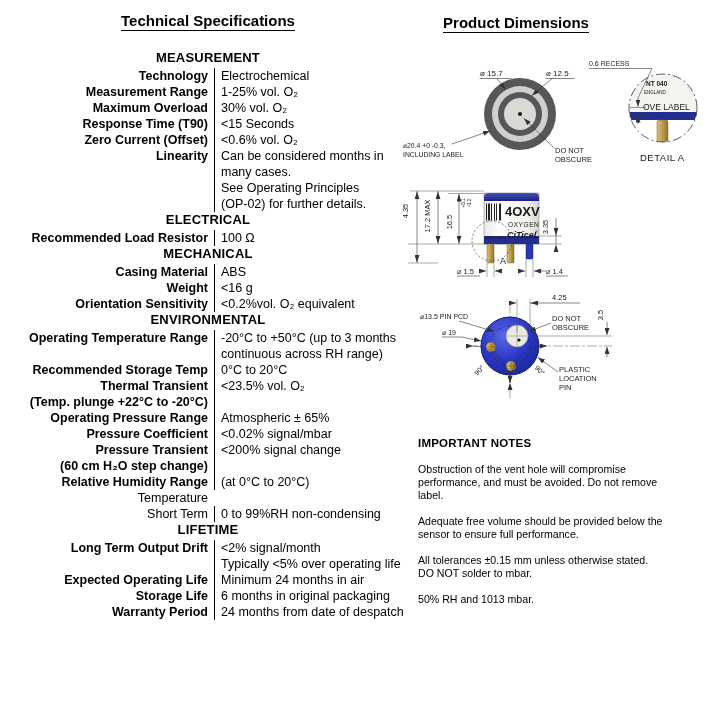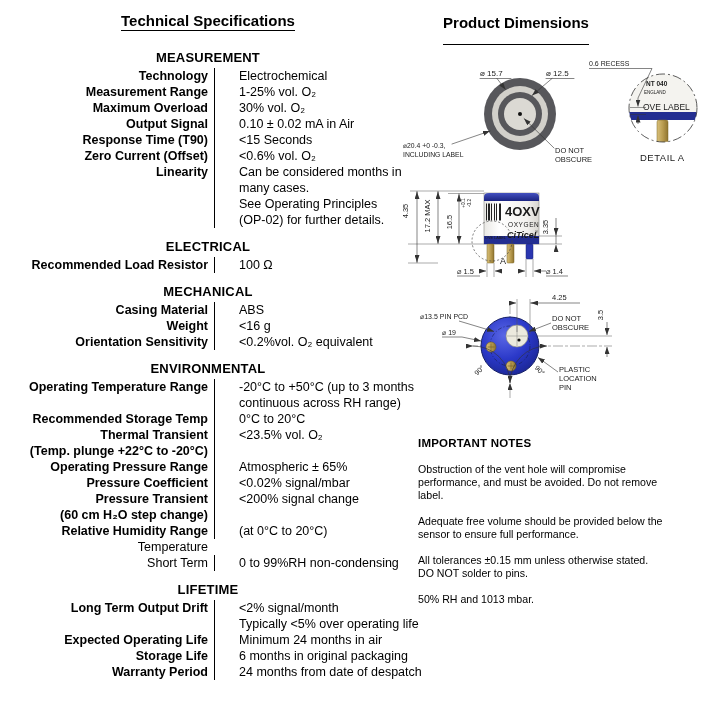--- a/index.html
+++ b/index.html
@@ -4,28 +4,28 @@
 <style>
   html,body{margin:0;padding:0;}
   body{
     width:709px;height:710px;background:#ffffff;position:relative;overflow:hidden;
     font-family:"Liberation Sans","DejaVu Sans",sans-serif;color:#000;
   }
   
   .left-col{position:absolute;left:8px;top:8px;width:400px;}
   .ts-title{text-align:center;font-size:15px;font-weight:bold;margin:4px 0 19px;}
   .ts-title span{display:inline-block;border-bottom:1.6px solid #000;padding-bottom:1px;}
-  .sec-head{text-align:center;font-weight:bold;font-size:13px;margin:11px 0 3px;letter-spacing:.2px;}
+  .sec-head{text-align:center;font-weight:bold;font-size:13px;margin:0 0 3px;letter-spacing:.2px;}
   .row{display:flex;align-items:stretch;}
   .lbl{flex:0 0 200px;text-align:right;font-weight:bold;padding-right:6px;font-size:12.5px;line-height:16px;min-height:16px;white-space:nowrap;}
   .lbl.plain{font-weight:normal;}
-  .val{flex:1;border-left:1.5px solid #000;padding-left:24px;font-size:12.5px;line-height:16px;min-height:16px;white-space:nowrap;}
+  .val{flex:1;border-left:1.5px solid #000;padding-left:6px;font-size:12.5px;line-height:16px;min-height:16px;white-space:nowrap;}
   
   .right-title{position:absolute;left:426px;top:14px;width:180px;text-align:center;font-size:15px;font-weight:bold;}
-  .right-title span{display:inline-block;border-bottom:1.6px solid #000;padding-bottom:13px;}
+  .right-title span{display:inline-block;border-bottom:1.6px solid #000;padding-bottom:1px;}
   svg.drawings{position:absolute;left:400px;top:46px;}
   svg text{fill:#1a1a1a;}
   .notes{position:absolute;left:418px;top:428px;width:288px;}
   .notes h3{font-size:11.5px;font-weight:bold;margin:9px 0 14px 0;letter-spacing:.2px;}
   .note-p{margin:0 0 13px 0;font-size:10.6px;line-height:13px;}
   .note-line{display:block;}
 </style>
 </head>
 <body>
 
@@ -45,24 +45,20 @@
   <div class="row">
     <div class="lbl">Measurement Range</div>
     <div class="val">1-25% vol. O₂</div>
   </div>
 
   <div class="row">
     <div class="lbl">Maximum Overload</div>
     <div class="val">30% vol. O₂</div>
   </div>
 
-  <div class="row">
-    <div class="lbl">Output Signal</div>
-    <div class="val">0.10 ± 0.02 mA in Air</div>
-  </div>
 
   <div class="row">
     <div class="lbl">Response Time (T90)</div>
     <div class="val">&lt;15 Seconds</div>
   </div>
 
   <div class="row">
     <div class="lbl">Zero Current (Offset)</div>
     <div class="val">&lt;0.6% vol. O₂</div>
   </div>
@@ -423,21 +419,21 @@
 
   <p class="note-p">
   <span class="note-line">Adequate free volume should be provided below the</span>
 
   <span class="note-line">sensor to ensure full performance.</span>
 </p>
 
   <p class="note-p">
   <span class="note-line">All tolerances ±0.15 mm unless otherwise stated.</span>
 
-  <span class="note-line">DO NOT solder to pins.</span>
+  <span class="note-line">DO NOT solder to mbar.</span>
 </p>
 
   <p class="note-p">
 
   <span class="note-line">50% RH and 1013 mbar.</span>
 </p>
 </div>
 </div>
 
 </body></html>

